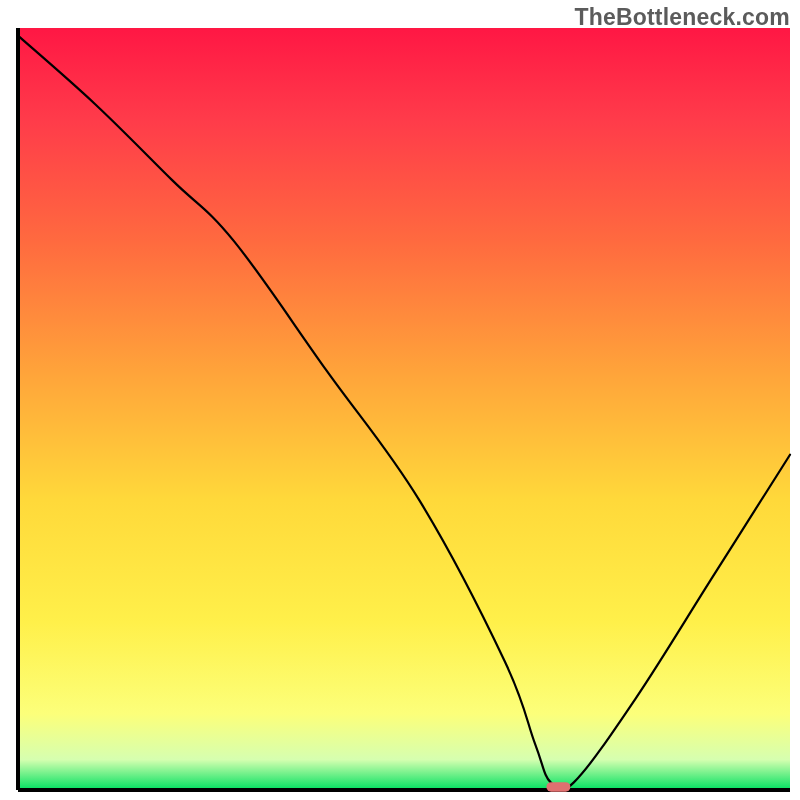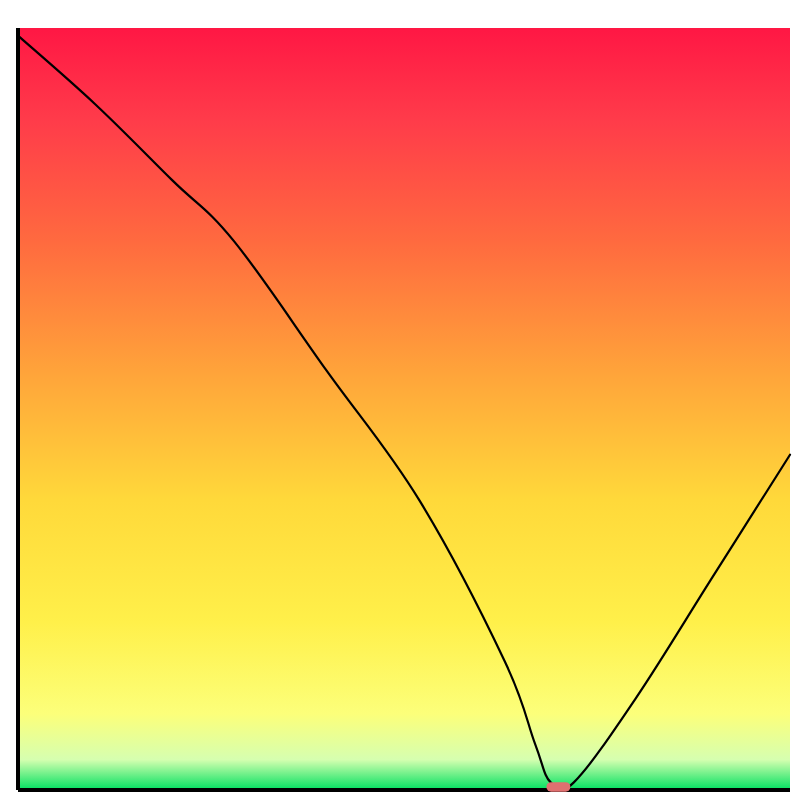--- a/index.html
+++ b/index.html
@@ -29,20 +29,21 @@
   svg {
     display: block;
     width: 800px;
     height: 800px;
   }
 </style>
 </head>
 <body>
 
 <div class="wrap">
+  <div class="watermark">TheBottleneck.com</div>
   <svg id="plot" viewBox="0 0 800 800">
       <defs>
         <linearGradient id="bg-grad" x1="0" y1="0" x2="0" y2="1">
           <stop offset="0%" stop-color="#ff1744"></stop>
           <stop offset="12%" stop-color="#ff3b4a"></stop>
           <stop offset="28.000000000000004%" stop-color="#ff6a3f"></stop>
           <stop offset="45%" stop-color="#ffa33a"></stop>
           <stop offset="62%" stop-color="#ffd93a"></stop>
           <stop offset="78%" stop-color="#fff04a"></stop>
           <stop offset="90%" stop-color="#fcff7a"></stop>

